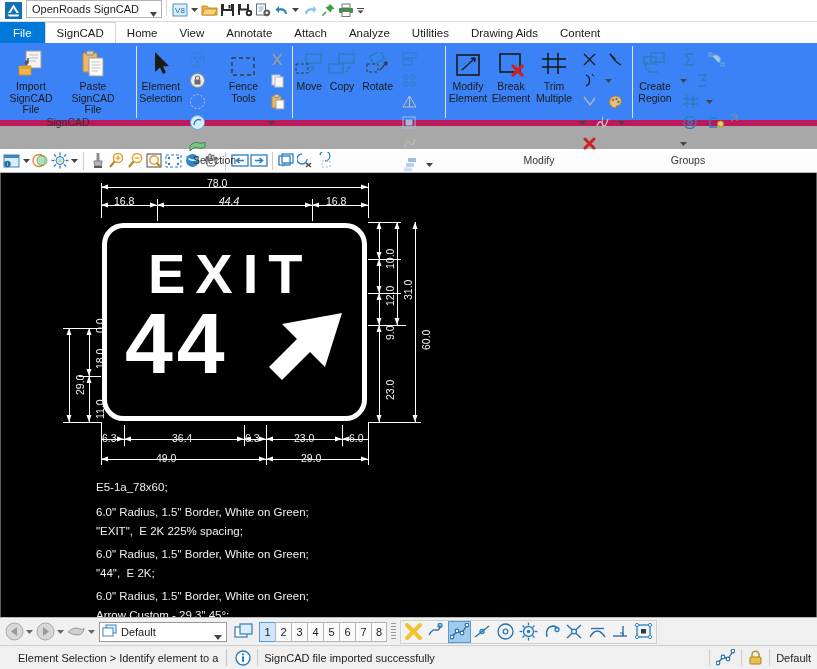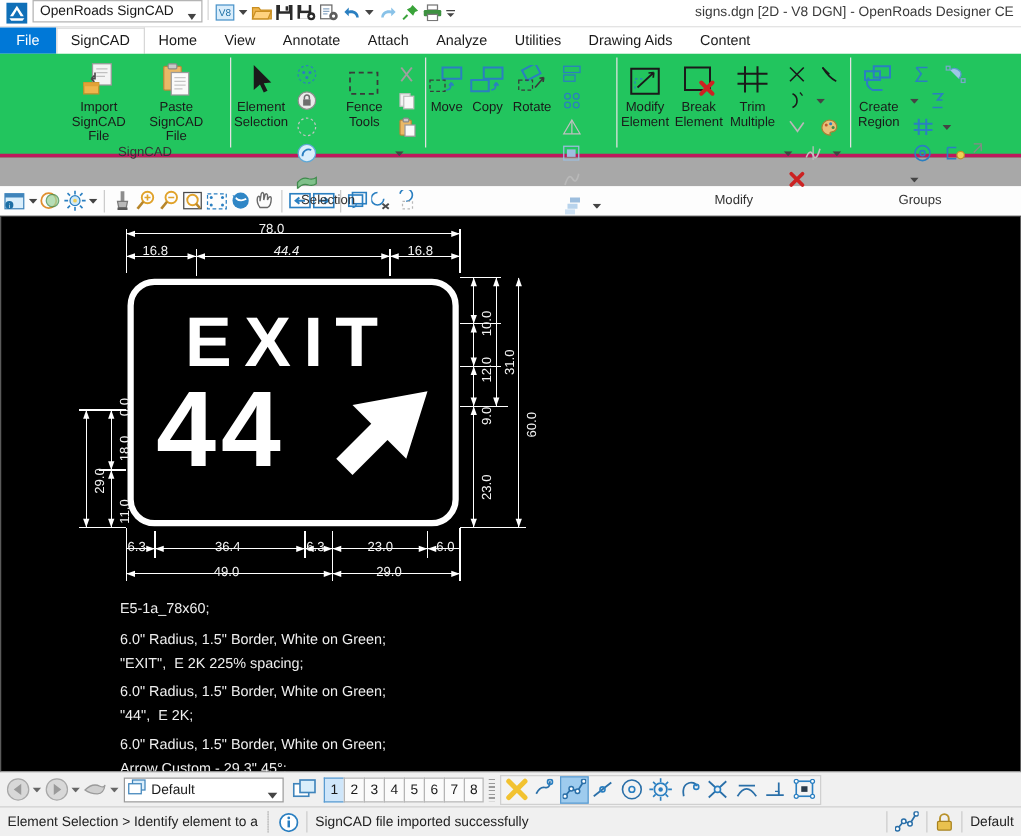--- a/index.html
+++ b/index.html
@@ -35,21 +35,21 @@
   .tabstrip{ height:21px; background:#fff; display:flex; align-items:stretch; position:relative;}
   .tab{
     padding:0 11px; display:flex; align-items:center; font-size:11.5px; color:#1a1a1a;
     height:21px; white-space:nowrap;
   }
   .tab.file{ background:#0078d7; color:#fff; padding:0 13px; }
   .tab.active{ background:#fff; border-left:1px solid #d7d7d7; border-right:1px solid #d7d7d7; border-top:1px solid #d7d7d7;}
   .tabstrip:after{ content:""; position:absolute; left:0; right:0; bottom:0; height:0; }
 
   
-  .ribbon{ height:83px; background:#22c55e; display:flex; position:relative; border-bottom:3px solid #be185d;padding-left:48px;}
+  .ribbon{ height:83px; background:#3b82f6; display:flex; position:relative; border-bottom:6px solid #be185d;}
   .group{ display:flex; flex-direction:column; height:83px; position:relative; }
   .group .gbody{ flex:1; display:flex; align-items:flex-start; padding-top:3px;}
   .group .gtitle{ height:15px; text-align:center; font-size:10.5px; color:#333; line-height:13px;}
   .gdiv{ width:1px; background:#e2e2e2; margin-top:3px; height:72px; }
   .bigbtn{
     width:62px; display:flex; flex-direction:column; align-items:center; padding-top:4px;
     font-size:10.5px; line-height:11.5px; text-align:center; color:#1a1a1a;
   }
   .bigbtn .ic{ height:28px; display:flex; align-items:flex-end; justify-content:center; margin-bottom:3px;}
   .smallgrid{ display:flex; flex-wrap:wrap; width:58px; padding-top:3px; align-content:flex-start;}
@@ -208,21 +208,20 @@
         <rect x="4" y="8.5" width="8" height="5" fill="#fff" stroke="#777"></rect>
       </svg>
     </div>
     <div class="qitem small">
       <svg width="9" height="7" viewBox="0 0 9 7">
         <line x1="1" y1="1.5" x2="8" y2="1.5" stroke="#444"></line>
         <path d="M1.5 3.5 L7.5 3.5 L4.5 6.5 Z" fill="#444"></path>
       </svg>
     </div>
 
-    <div class="title-text">signs.dgn [2D - V8 DGN] - OpenRoads Designer CE</div>
   </div>
 
   <div class="tabstrip">
     <div class="tab file">File</div>
     <div class="tab active">SignCAD</div>
     <div class="tab">Home</div>
     <div class="tab">View</div>
     <div class="tab">Annotate</div>
     <div class="tab">Attach</div>
     <div class="tab">Analyze</div>
@@ -880,21 +879,21 @@
     <div class="dimtext vert" style="left:93px;  top:160px;">0.0</div>
     <div class="dimtext vert" style="left:93px;  top:196px;">18.0</div>
     <div class="dimtext vert" style="left:93px;  top:246px;">11.0</div>
     <div class="dimtext vert" style="left:73px;  top:222px;">29.0</div>
 
     <div class="dimtext" style="left:101px; top:259px;">6.3</div>
     <div class="dimtext" style="left:171px; top:259px;">36.4</div>
     <div class="dimtext" style="left:244px; top:259px;">6.3</div>
     <div class="dimtext" style="left:293px; top:259px;">23.0</div>
     <div class="dimtext" style="left:348px; top:259px;">6.0</div>
-    <div class="dimtext" style="left:170px; top:279px;text-align:right;">49.0</div>
+    <div class="dimtext" style="left:155px; top:279px;text-align:right;">49.0</div>
     <div class="dimtext" style="left:300px; top:279px;">29.0</div>
 
     <div class="note" style="left:95px;  top:305px;">E5-1a_78x60;</div>
     <div class="note" style="left:95px;  top:330px;">6.0" Radius, 1.5" Border, White on Green;
 "EXIT",  E 2K 225% spacing;</div>
     <div class="note" style="left:95px;  top:372px;">6.0" Radius, 1.5" Border, White on Green;
 "44",  E 2K;</div>
     <div class="note" style="left:95px;  top:414px;">6.0" Radius, 1.5" Border, White on Green;
 Arrow Custom - 29.3" 45°;</div>
   </div>
@@ -1051,21 +1050,21 @@
               <circle cx="16" cy="2" r="1.6"></circle>
             <circle cx="3" cy="14" r="1.6"></circle>
               <circle cx="16" cy="14" r="1.6"></circle>
           </g>
         </svg>
       </div>
     </div>
   </div>
 
   <div class="statusbar">
-    <div class="st-txt" style="padding-left:6px">Element Selection &gt; Identify element to a</div>
+    <div class="st-txt" style="padding-left:18px">Element Selection &gt; Identify element to a</div>
     <div class="st-sep"></div>
     <div style="display:flex;align-items:center;">
       <svg width="16" height="16" viewBox="0 0 16 16">
         <circle cx="8" cy="8" r="7" fill="#ffffff" stroke="#2a7fc1" stroke-width="1.4"></circle>
         <circle cx="8" cy="4.3" r="1.1" fill="#2a7fc1"></circle>
         <rect x="7" y="6.4" width="2" height="5.5" fill="#2a7fc1"></rect>
       </svg>
     </div>
     <div style="width:1px;height:17px;background:#cbcbcb;margin:0 6px;"></div>
     <div class="st-txt">SignCAD file imported successfully</div>

